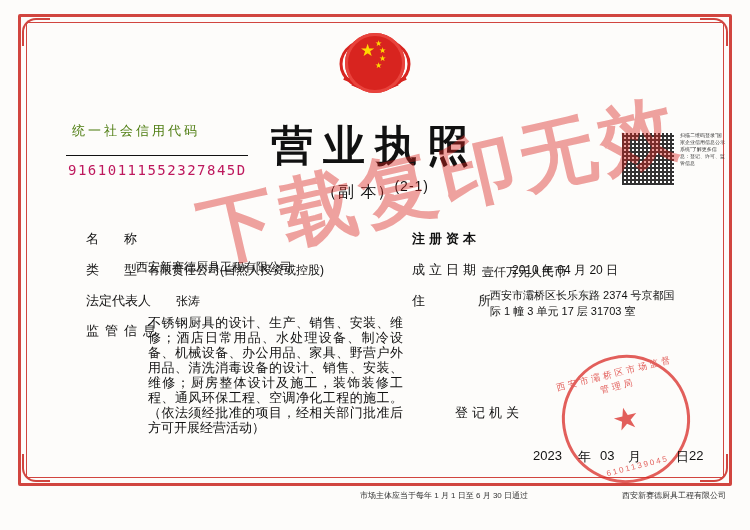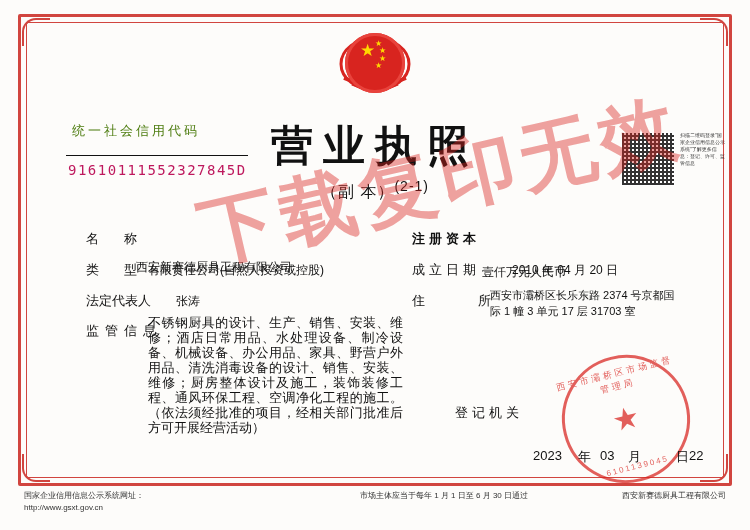--- a/index.html
+++ b/index.html
@@ -239,24 +239,20 @@
   <div class="bdate bd-y">2023</div>
   <div class="bdate bd-ylab">年</div>
   <div class="bdate bd-m">03</div>
   <div class="bdate bd-mlab">月</div>
   <div class="bdate bd-d">22</div>
   <div class="bdate bd-dlab">日</div>
 
   <div class="watermark">下载复印无效</div>
 
   <div class="footer">
-    <div class="f-left">
-      <div>国家企业信用信息公示系统网址：</div>
-      <div>http://www.gsxt.gov.cn</div>
-    </div>
     <div class="f-mid">
       <div>市场主体应当于每年 1 月 1 日至 6 月 30 日通过</div>
     </div>
     <div class="f-right">
       <div>西安新赛德厨具工程有限公司</div>
     </div>
   </div>
 
 </div>
 

